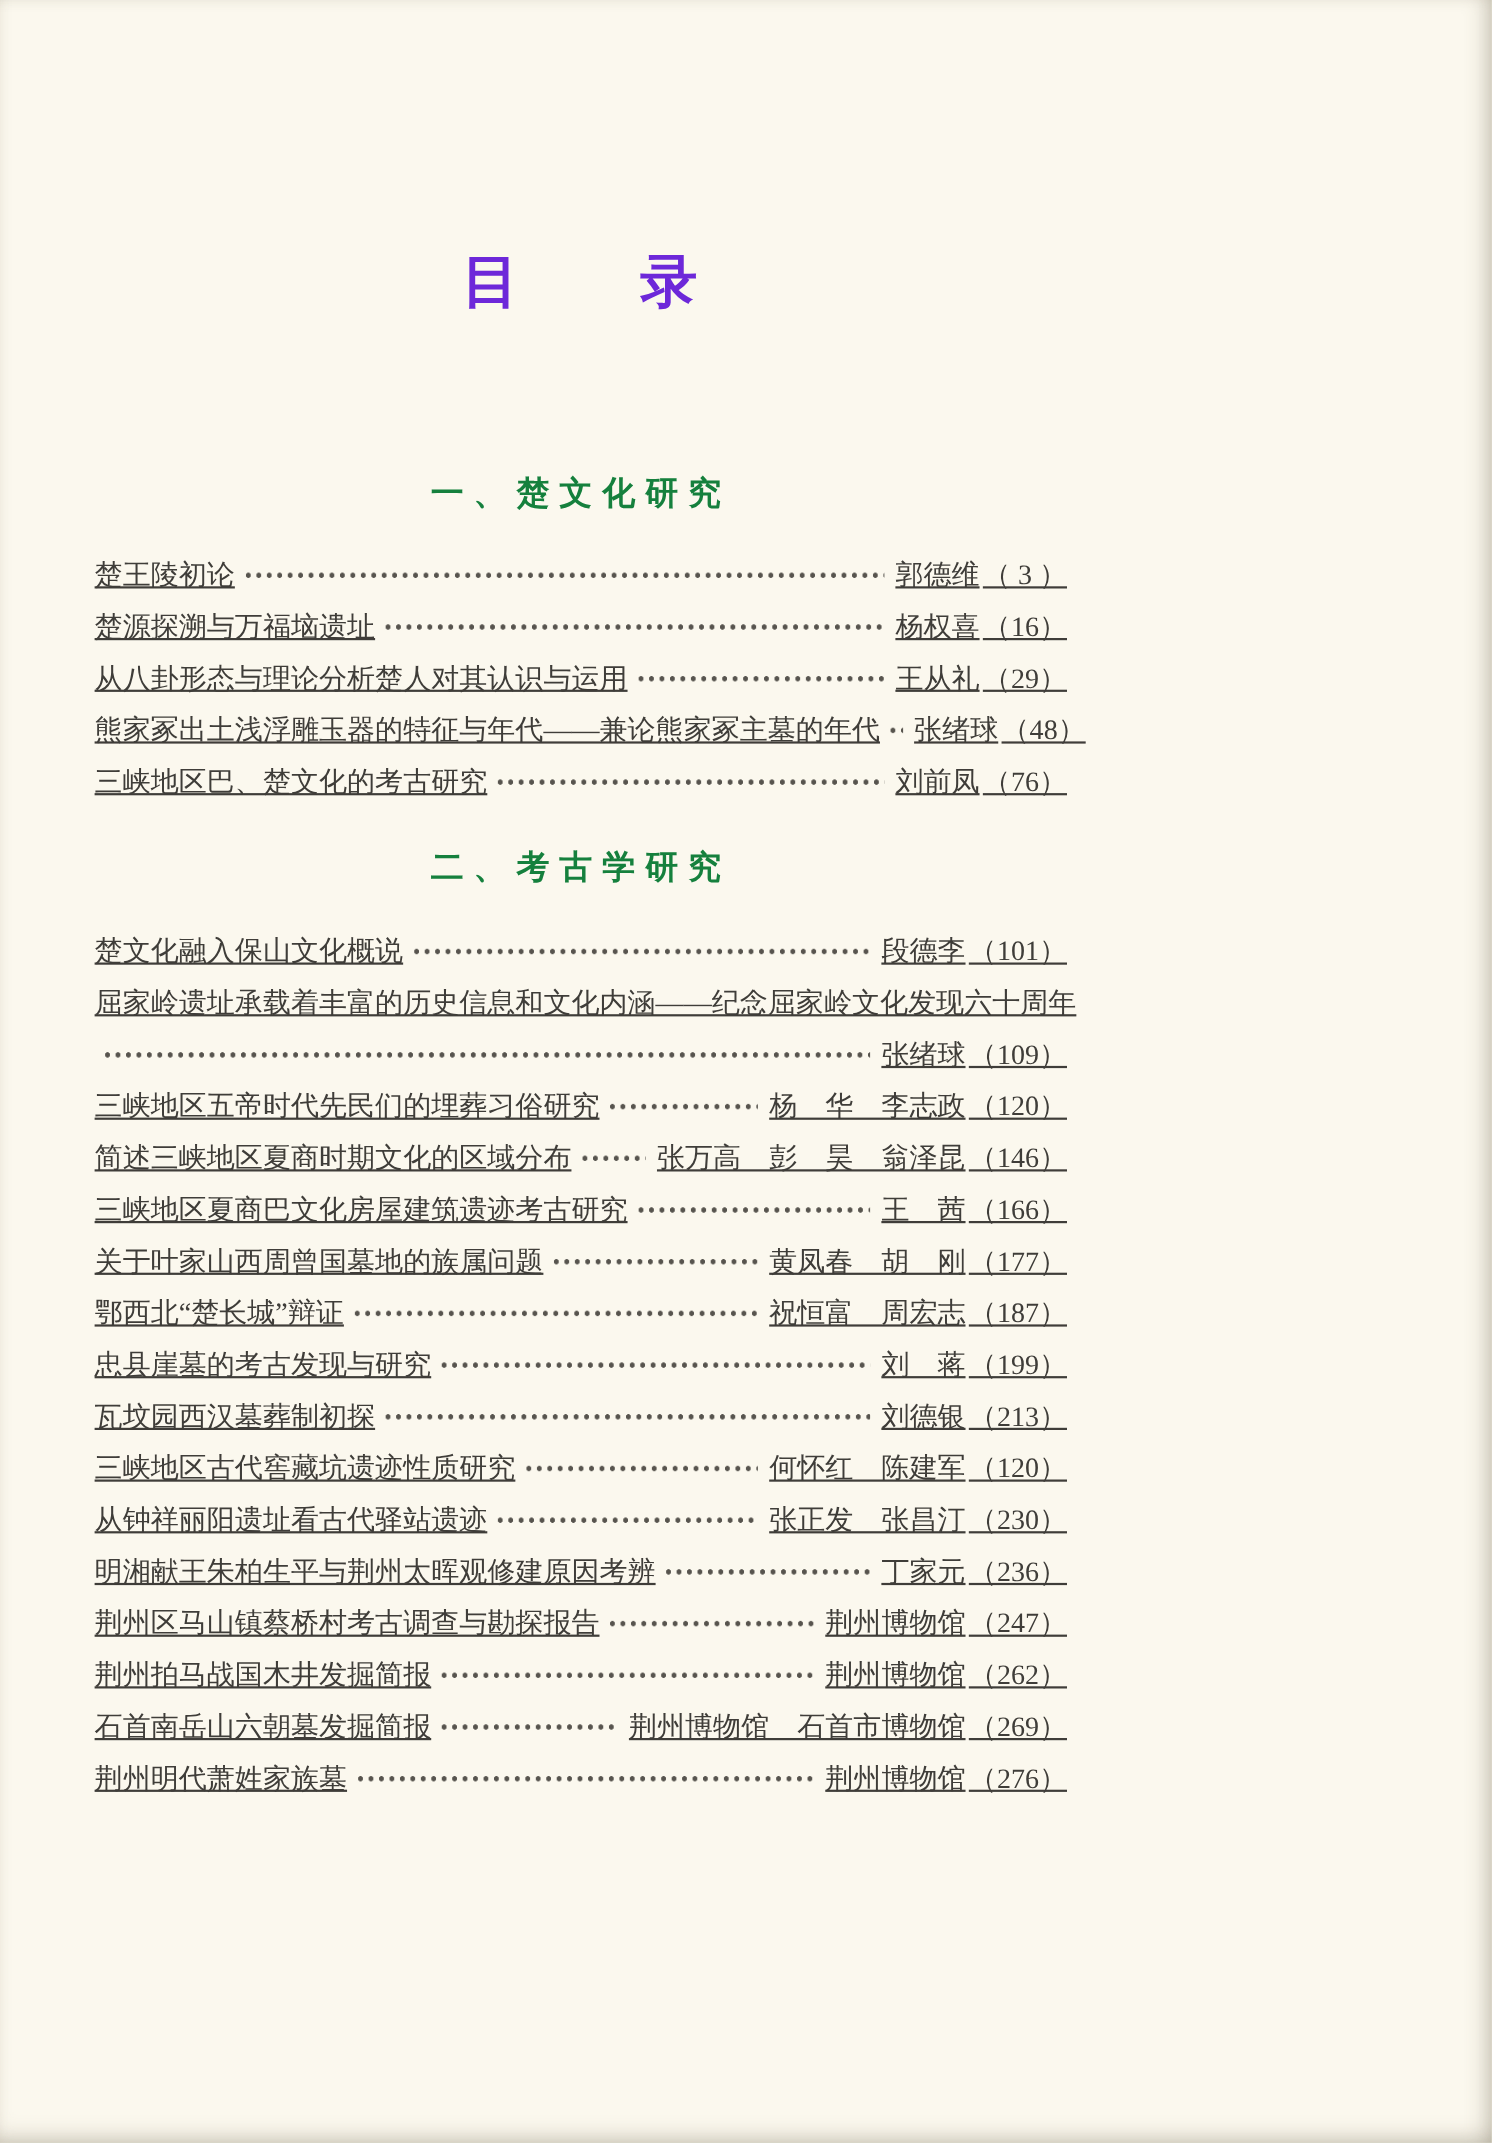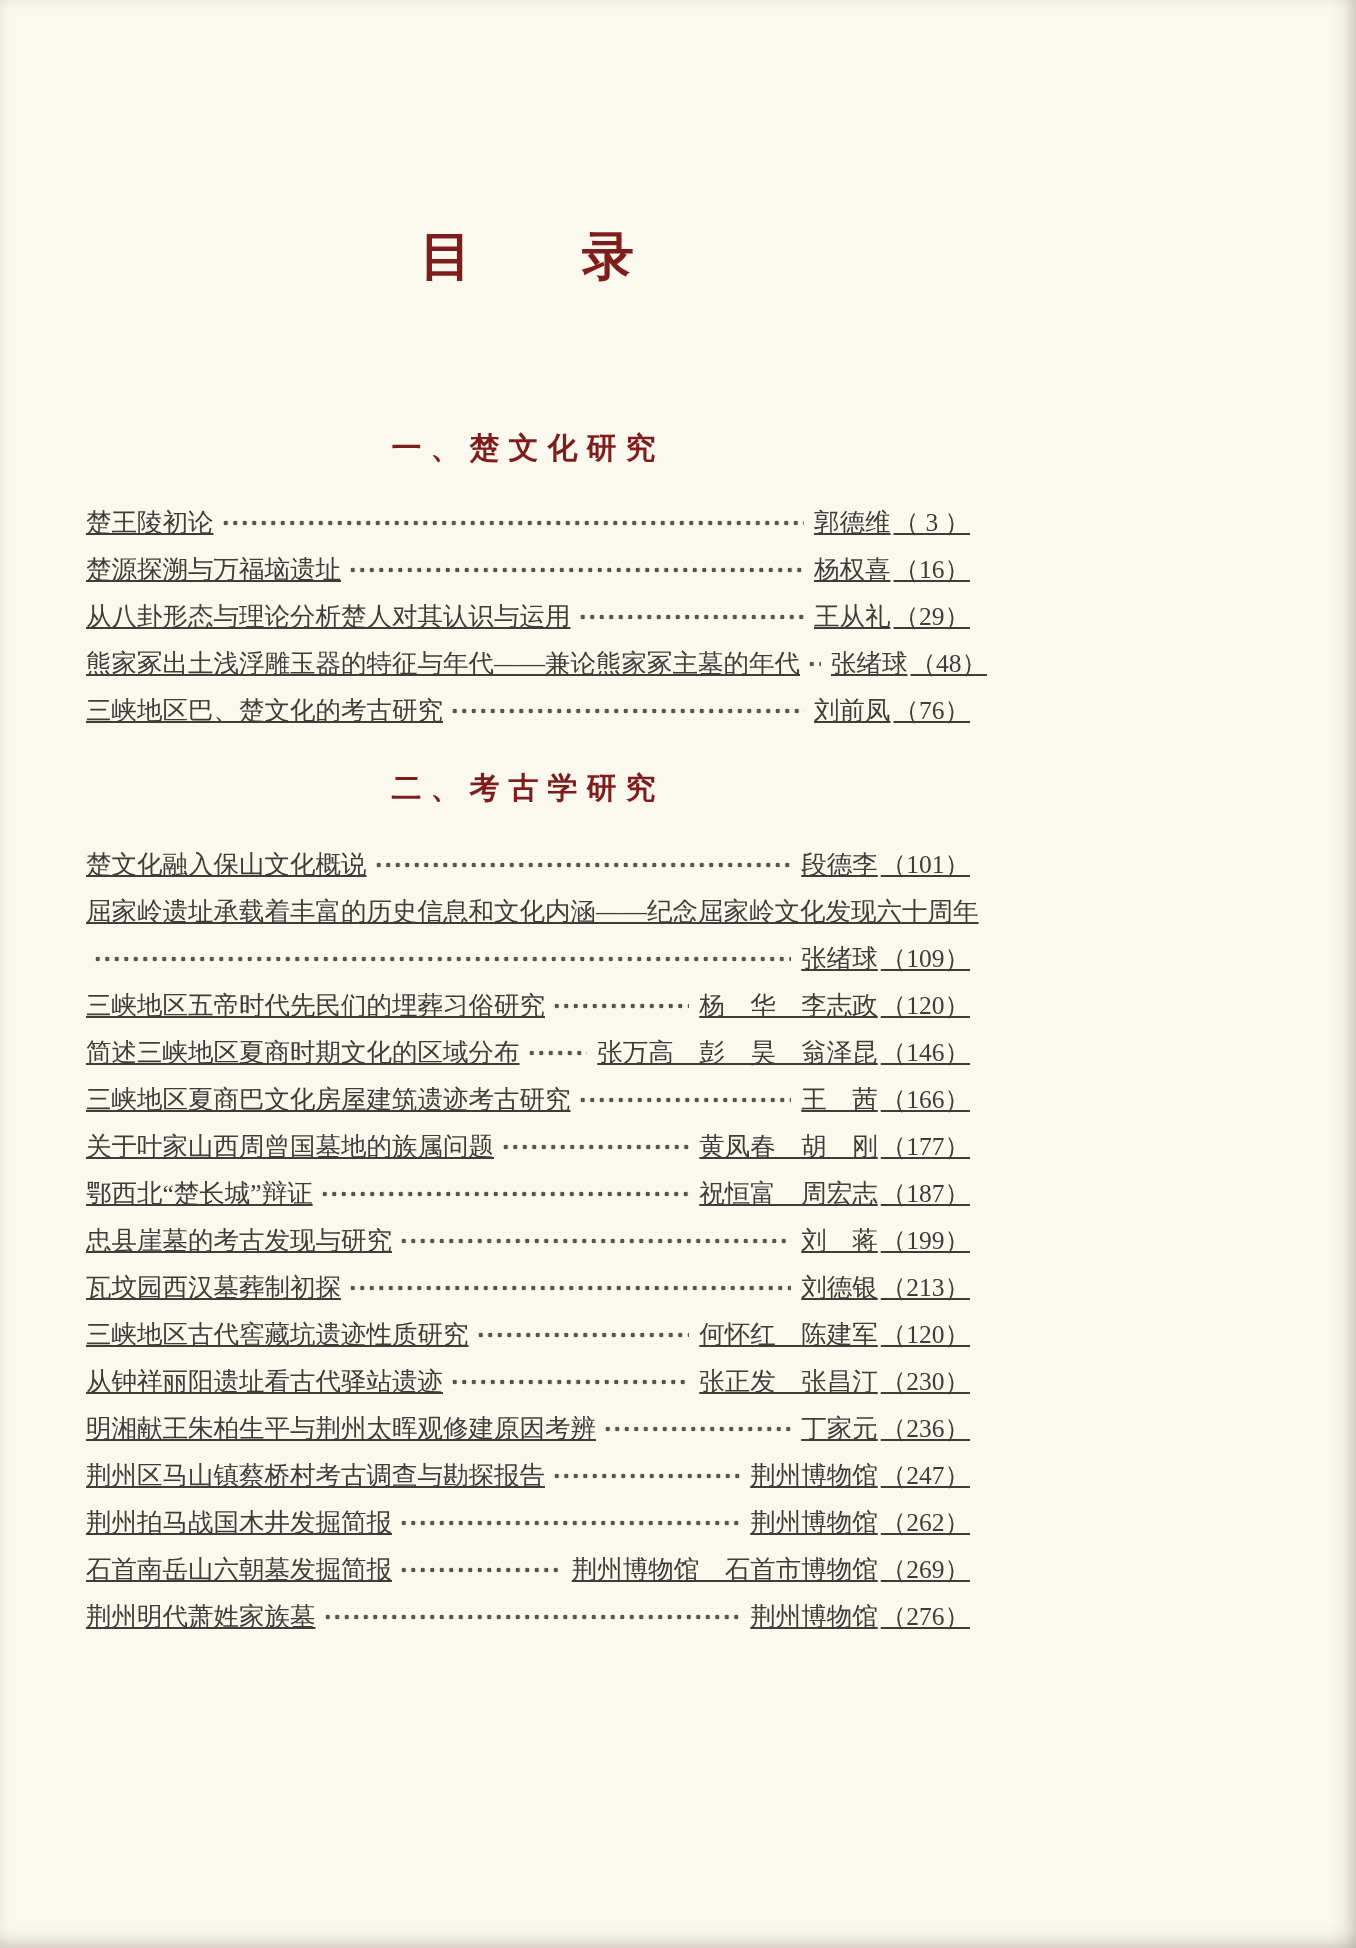--- a/index.html
+++ b/index.html
@@ -15,28 +15,28 @@
   .content{
     position:absolute;left:86px;top:0;width:884px;
     font-family:"Liberation Serif","DejaVu Serif",serif;
     color:var(--ink,#3f3d39);
   }
   .toc-title{
     margin:222px 0 0 0;
     text-align:center;
     font-size:52px;font-weight:700;
     letter-spacing:2px;
-    color:#7f1d1d;
+    color:#6d28d9;
   }
   .section-heading{
     text-align:center;
     font-family:"Liberation Sans","DejaVu Sans",sans-serif;
     font-weight:700;font-size:30px;
     letter-spacing:9px;
-    color:#7f1d1d;
+    color:#15803d;
     white-space:nowrap;
   }
   .sh-0{margin:136px 0 30px 0;}
   .sh-1{margin:34px 0 32px 0;}
   .sh-2{margin:26px 0 30px 0;}
   .entry-list{width:100%;text-decoration:underline;}
   .row{
     display:flex;align-items:baseline;
     line-height:47px;font-size:25.5px;
     white-space:nowrap;width:100%;

